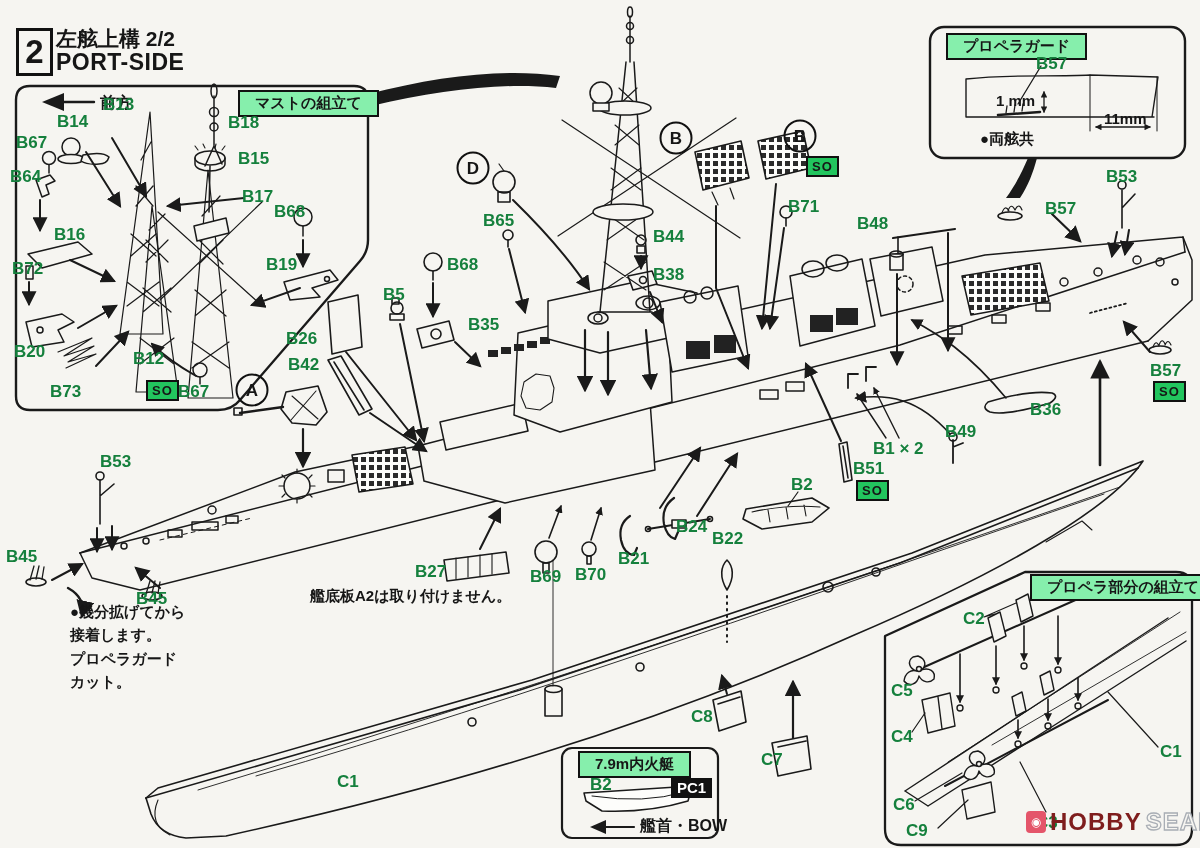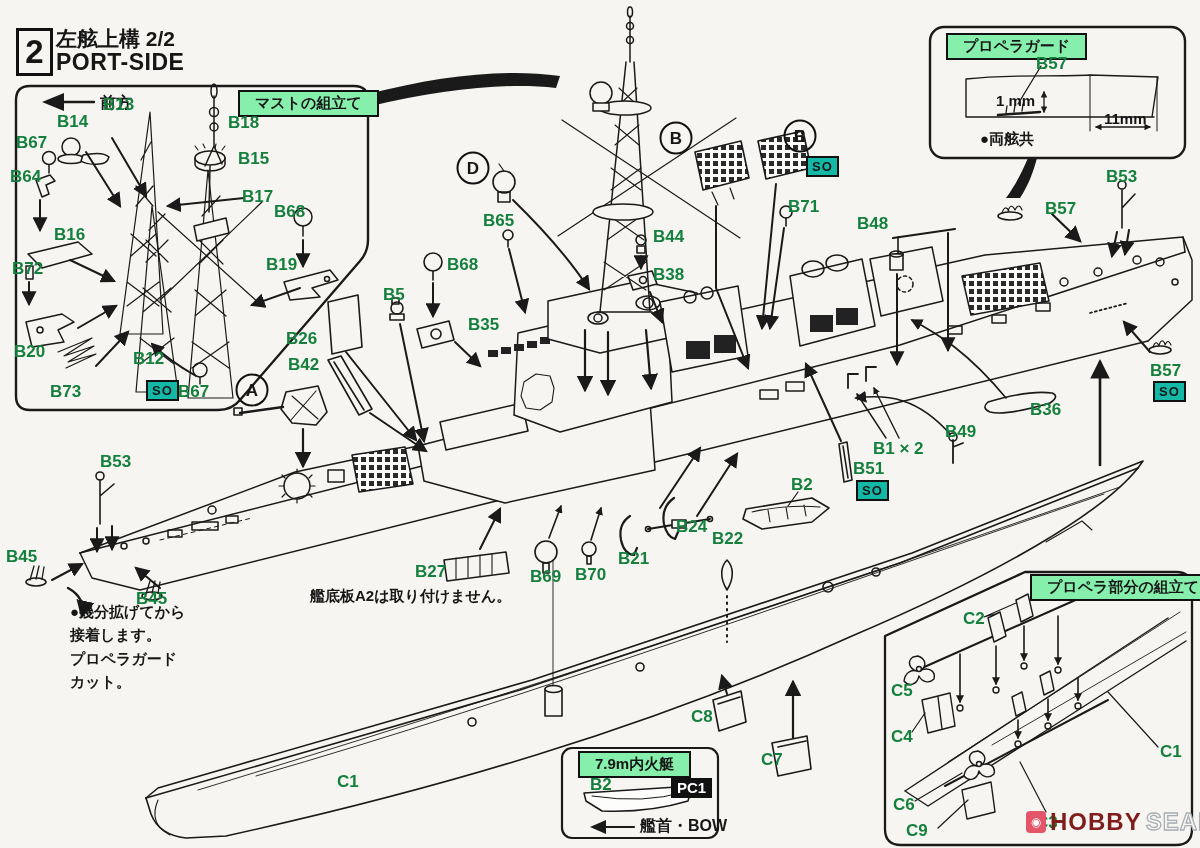--- a/index.html
+++ b/index.html
@@ -3,21 +3,21 @@
 <meta charset="utf-8">
 <style>
   html,body{margin:0;padding:0;background:#e8e7e3;}
   #sheet{position:relative;width:1200px;height:848px;background:#f6f5f1;overflow:hidden;
          font-family:"Liberation Sans","DejaVu Sans",sans-serif;color:#161616;}
   #art{position:absolute;left:0;top:0;}
   .plabel{position:absolute;font-weight:bold;font-size:17px;line-height:1;white-space:nowrap;color:#15803d;}
   .circ{position:absolute;width:29px;height:29px;border:2.3px solid #111;border-radius:50%;
         display:flex;align-items:center;justify-content:center;font-weight:bold;font-size:17px;
         transform:translate(-50%,-50%);}
-  .sotag{position:absolute;border:2.4px solid #111;background:#14b8a6;padding:1px 4px 0 4px;
+  .sotag{position:absolute;border:2.4px solid #111;background:#22c55e;padding:1px 4px 0 4px;
          font-weight:bold;font-size:13px;letter-spacing:1px;line-height:1.2;}
   .box-title{position:absolute;border:2.2px solid #111;background:#86efac;padding:2px 15px;
              font-weight:bold;font-size:15px;white-space:nowrap;}
   .hdr-step{position:absolute;left:16px;top:28px;width:31px;height:42px;border:3px solid #111;
             display:flex;align-items:center;justify-content:center;font-weight:bold;font-size:33px;}
   .hdr-title{position:absolute;left:56px;top:25px;font-weight:bold;font-size:21px;}
   .hdr-sub{position:absolute;left:56px;top:49px;font-weight:bold;font-size:23px;letter-spacing:.5px;}
   .note{position:absolute;font-weight:bold;font-size:15px;line-height:1.55;white-space:nowrap;}
   .dim{position:absolute;font-weight:bold;font-size:15px;white-space:nowrap;}
   .dirlabel{position:absolute;font-weight:bold;font-size:16px;}

